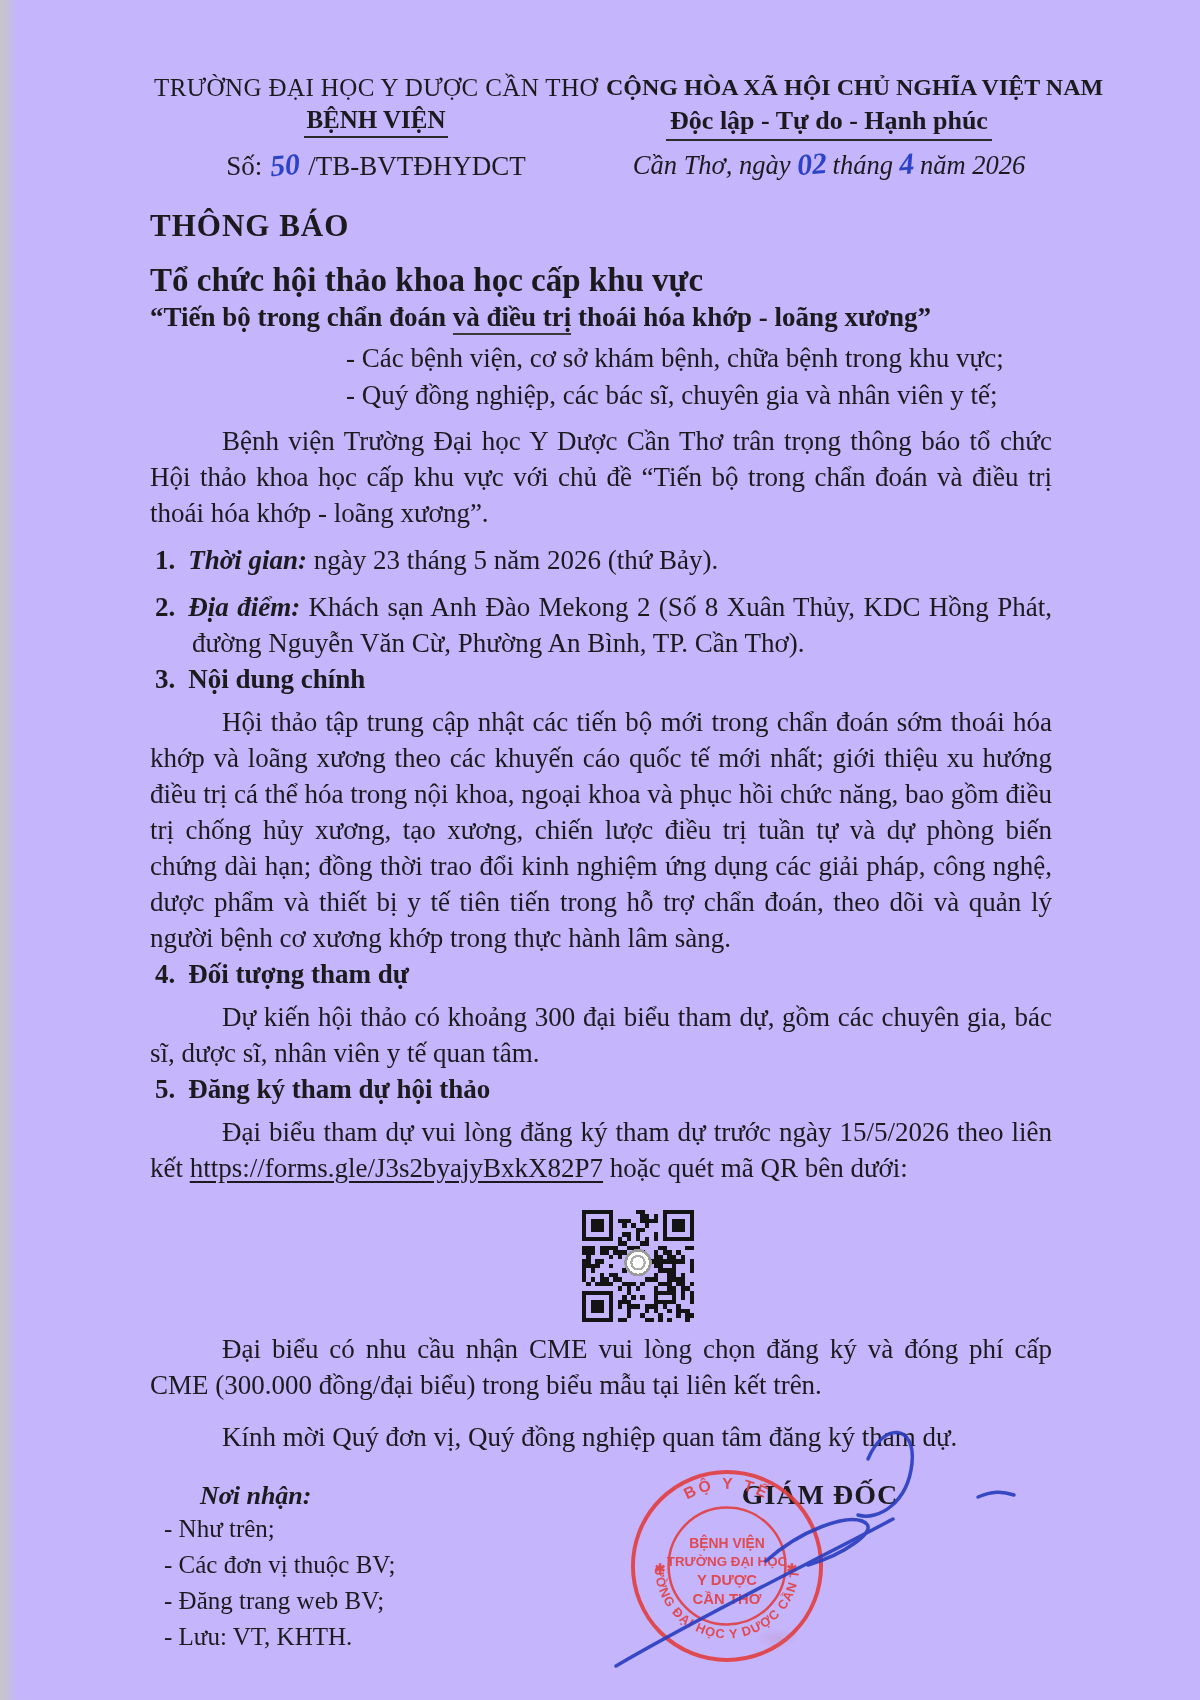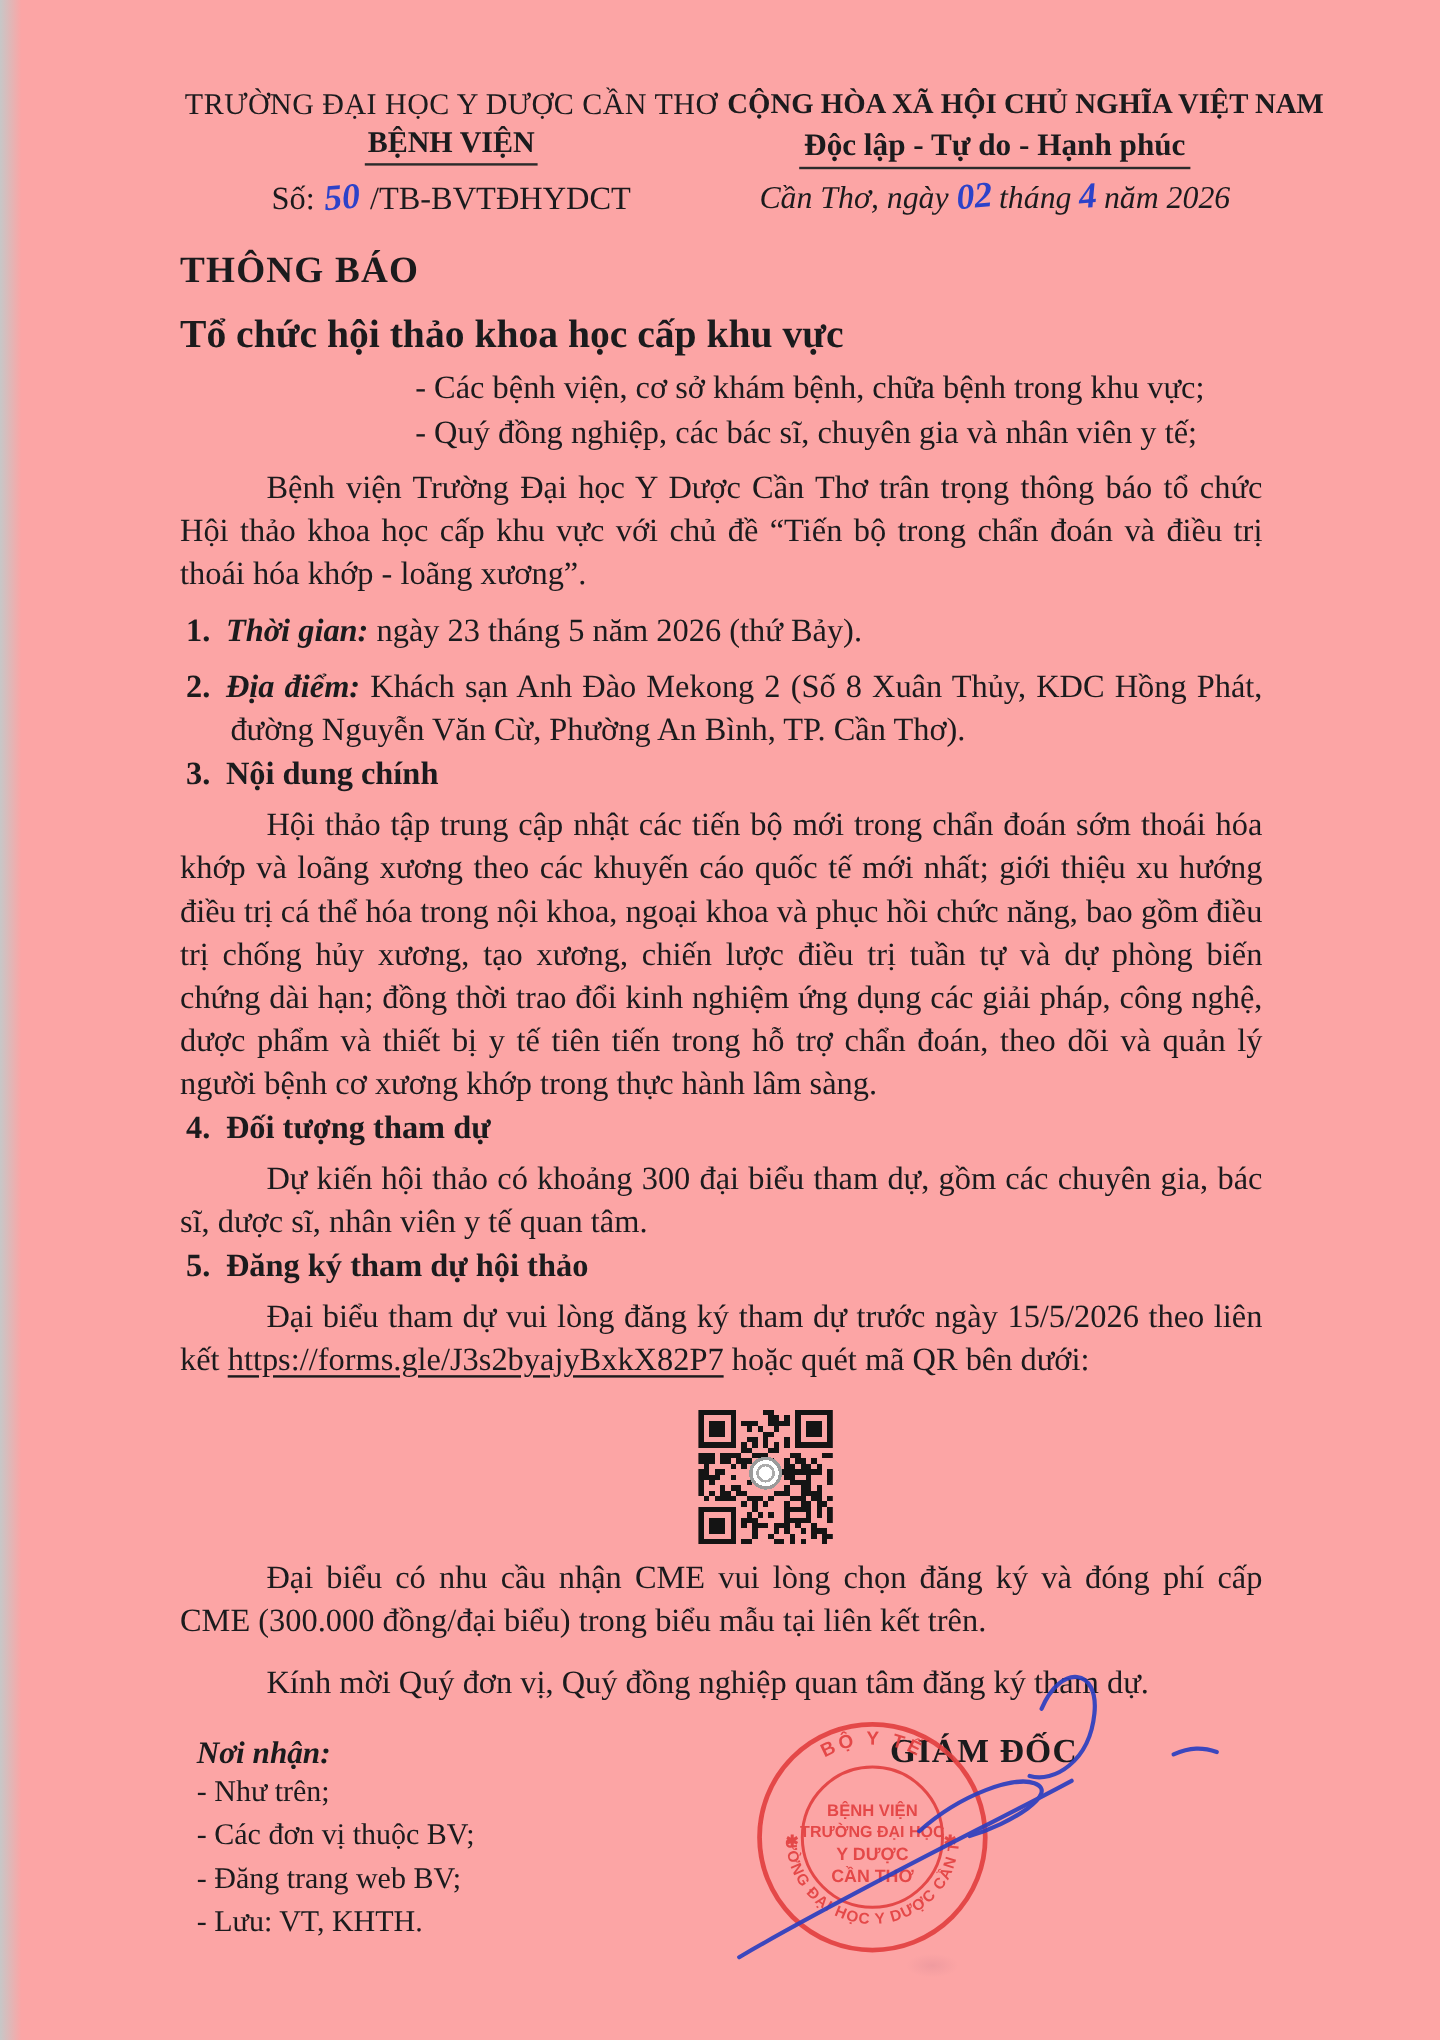--- a/index.html
+++ b/index.html
@@ -1,18 +1,18 @@
 <!DOCTYPE html>
 <html><head>
 <meta charset="utf-8">
 <style>
   html,body{margin:0;padding:0;background:#e9e9e9;}
   .page{
     position:relative;width:1200px;height:1700px;margin:0 auto;
-    background:#fca5a5;overflow:hidden;
+    background:#c4b5fd;overflow:hidden;
     font-family:"Liberation Serif","DejaVu Serif",serif;color:#1b1b1d;
   }
   .scan-edge{position:absolute;left:0;top:0;bottom:0;width:18px;
     background:linear-gradient(90deg,#c7c7c7 0,rgba(255,255,255,0) 100%);}
   .content{position:absolute;left:150px;top:74px;width:902px;}
 
   
   .header{display:flex;justify-content:space-between;align-items:flex-start;}
   .hdr-left{width:452px;text-align:center;}
   .hdr-left .org-parent{font-size:25px;letter-spacing:.4px;}
@@ -47,21 +47,21 @@
   .num-head .n{margin-right:13px;}
   .doc-link{text-decoration:underline;text-underline-offset:4px;color:#1b1b1d;cursor:pointer;}
 
   
   .qr-wrap{margin-top:24px;display:flex;justify-content:center;transform:translateX(37px);}
   .qr-wrap svg{width:112px;height:112px;}
 
   
   .footer{position:relative;margin-top:10px;height:345px;}
   .noinhan{position:absolute;left:14px;top:16px;}
-  .noinhan .lbl{font-size:26px;font-weight:bold;font-style:italic;}
+  .noinhan .lbl{font-size:26px;font-weight:bold;font-style:italic;margin-left:36px;}
   .noinhan .li{font-size:25px;line-height:36px;}
   .gd-title{position:absolute;left:500px;top:14px;width:340px;text-align:center;
             font-size:28px;font-weight:bold;letter-spacing:1px;}
   .seal{position:absolute;left:478px;top:2px;width:198px;height:198px;opacity:.9;}
   .signature{position:absolute;left:440px;top:-42px;width:470px;height:300px;}
   .smudge{position:absolute;left:755px;top:1628px;width:44px;height:20px;
     background:radial-gradient(ellipse at center,rgba(196,120,140,.22),rgba(196,120,140,0) 70%);}
 </style>
 </head>
 <body>
@@ -79,20 +79,21 @@
       <div class="hdr-right">
         <div class="motto1">CỘNG HÒA XÃ HỘI CHỦ NGHĨA VIỆT NAM</div>
         <div class="motto2"><span>Độc lập - Tự do - Hạnh phúc</span></div>
         <div class="date-line"><span>Cần Thơ, ngày</span><span class="hw small">02</span><span>tháng</span><span class="hw small">4</span><span>năm 2026</span></div>
       </div>
     </div>
 
     <div class="title-block">
       <div class="title-1">THÔNG BÁO</div>
       <div class="title-2">Tổ chức hội thảo khoa học cấp khu vực</div>
+      <div class="title-3"><span>“Tiến bộ trong chẩn đoán </span><span class="u">và điều trị</span><span> thoái hóa khớp - loãng xương”</span></div>
     </div>
 
     <div class="recipients">
       <div>- Các bệnh viện, cơ sở khám bệnh, chữa bệnh trong khu vực;</div>
       <div>- Quý đồng nghiệp, các bác sĩ, chuyên gia và nhân viên y tế;</div>
     </div>
 
     <div class="para">Bệnh viện Trường Đại học Y Dược Cần Thơ trân trọng thông báo tổ chức Hội thảo khoa học cấp khu vực với chủ đề “Tiến bộ trong chẩn đoán và điều trị thoái hóa khớp - loãng xương”.</div>
 
     <div class="num-item"><span class="n">1.</span><span class="h">Thời gian:</span><span> ngày 23 tháng 5 năm 2026 (thứ Bảy).</span></div>

